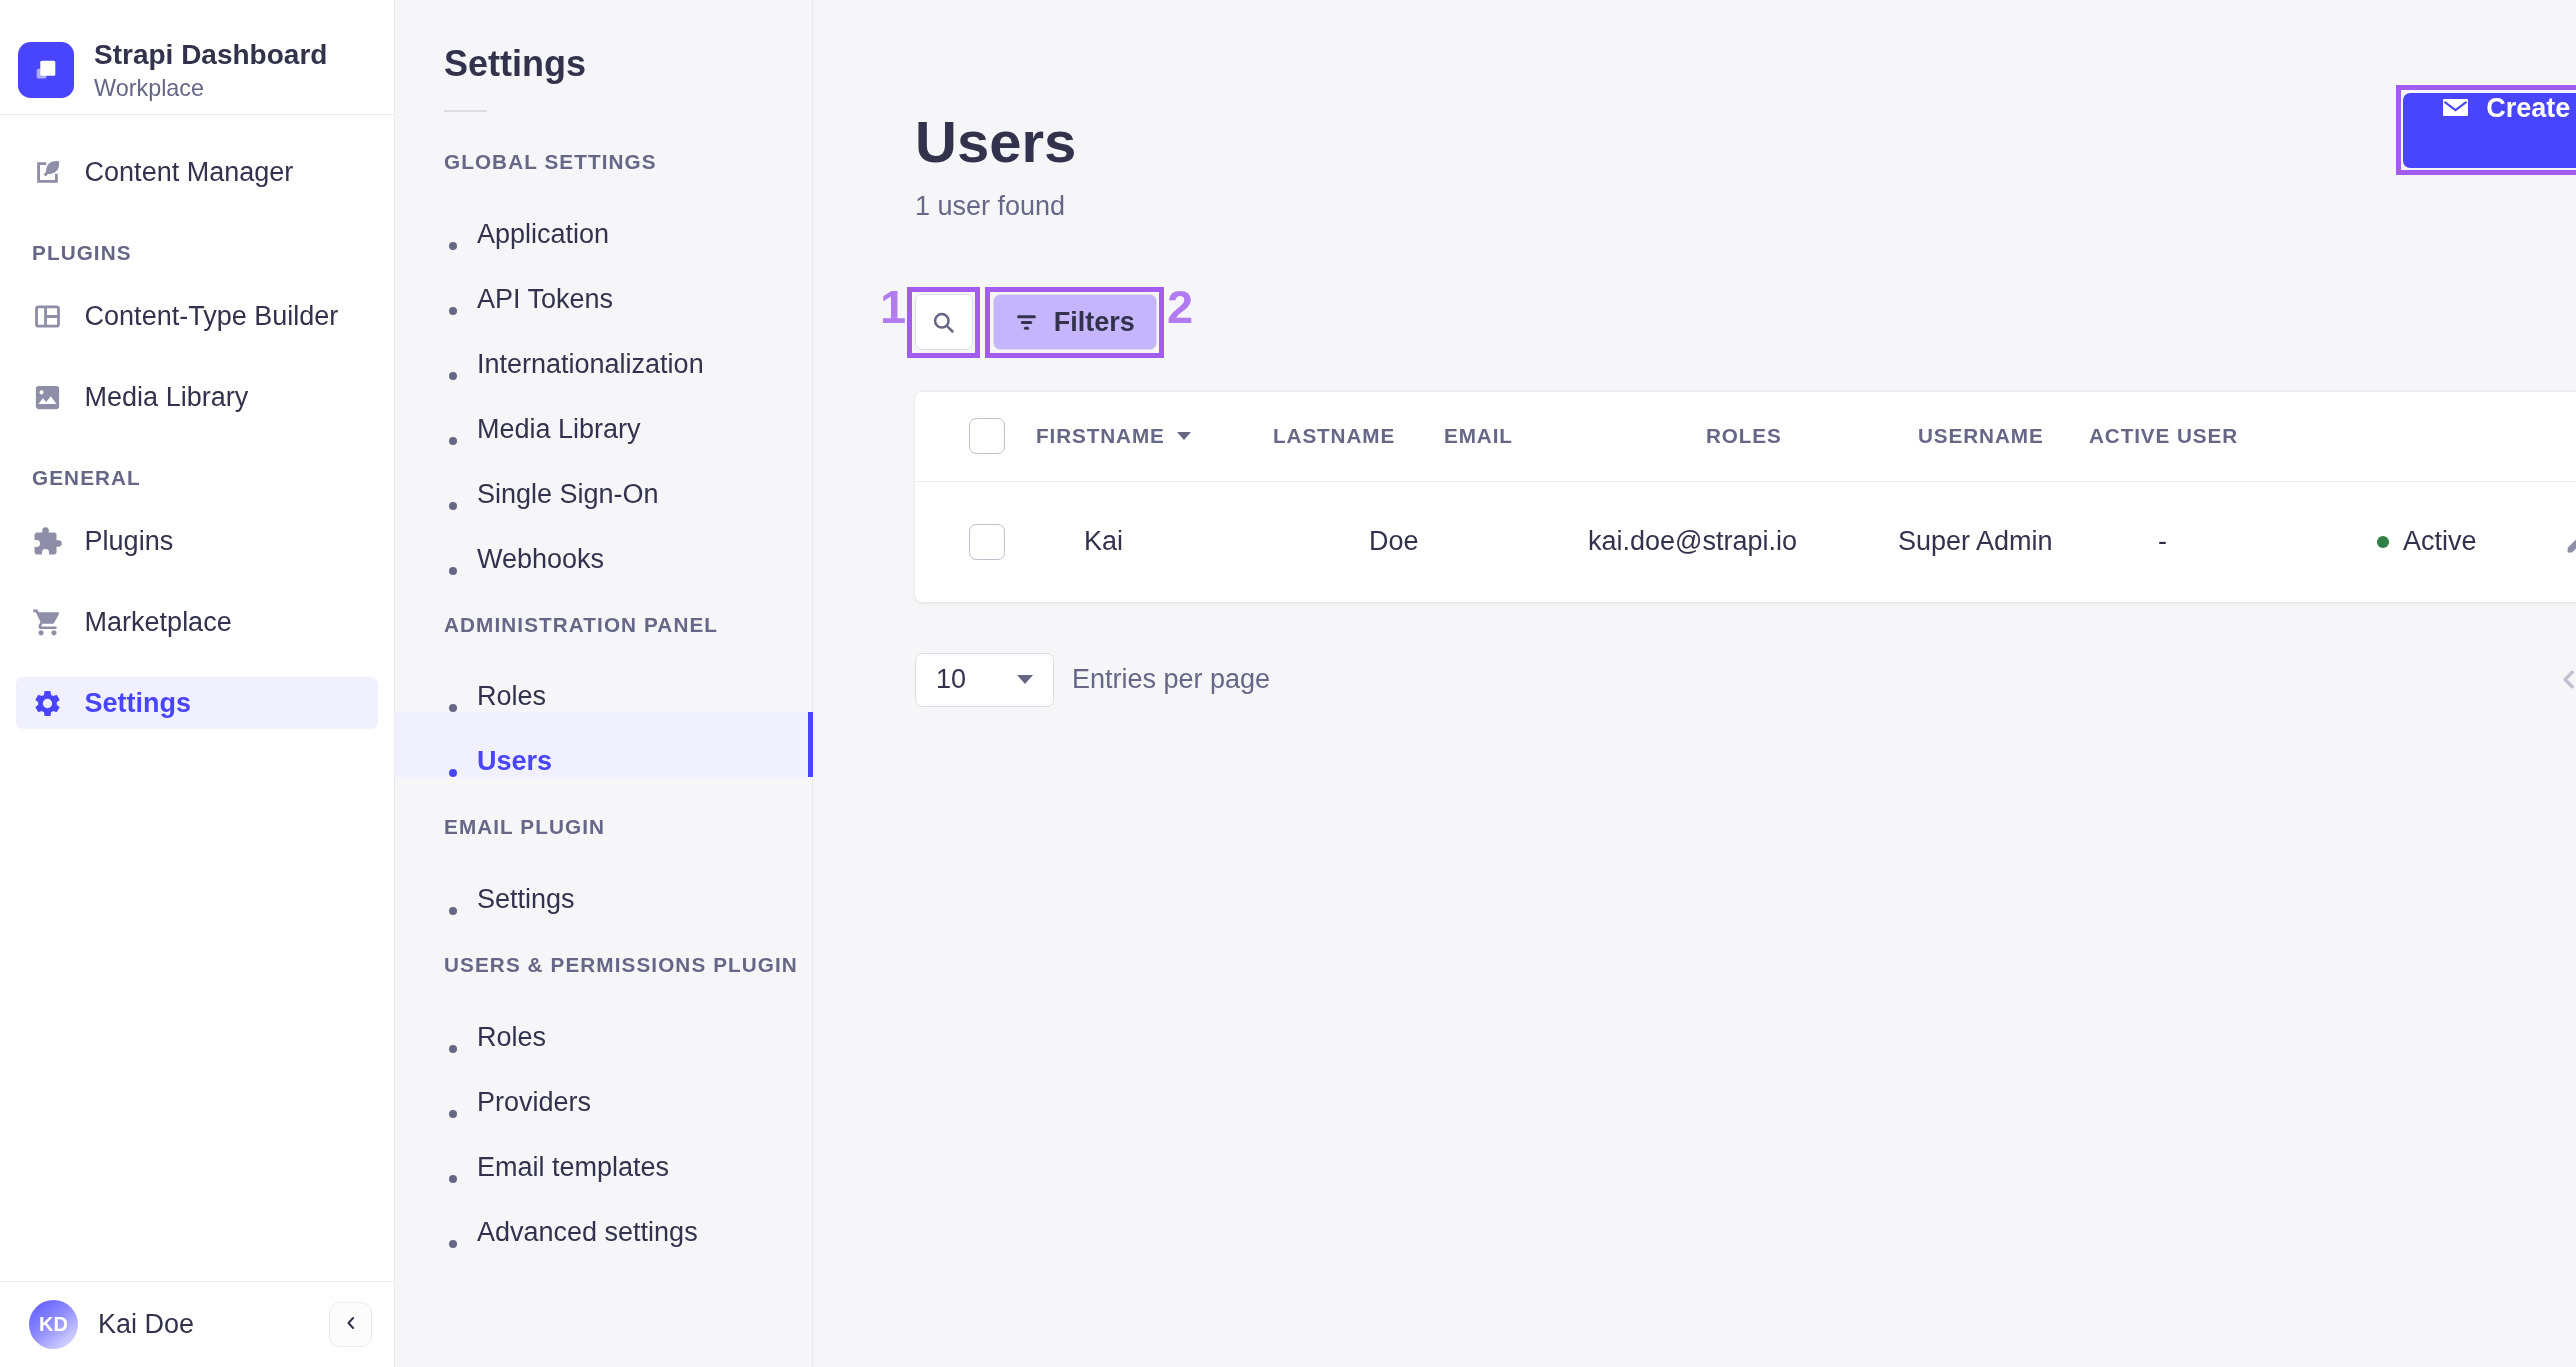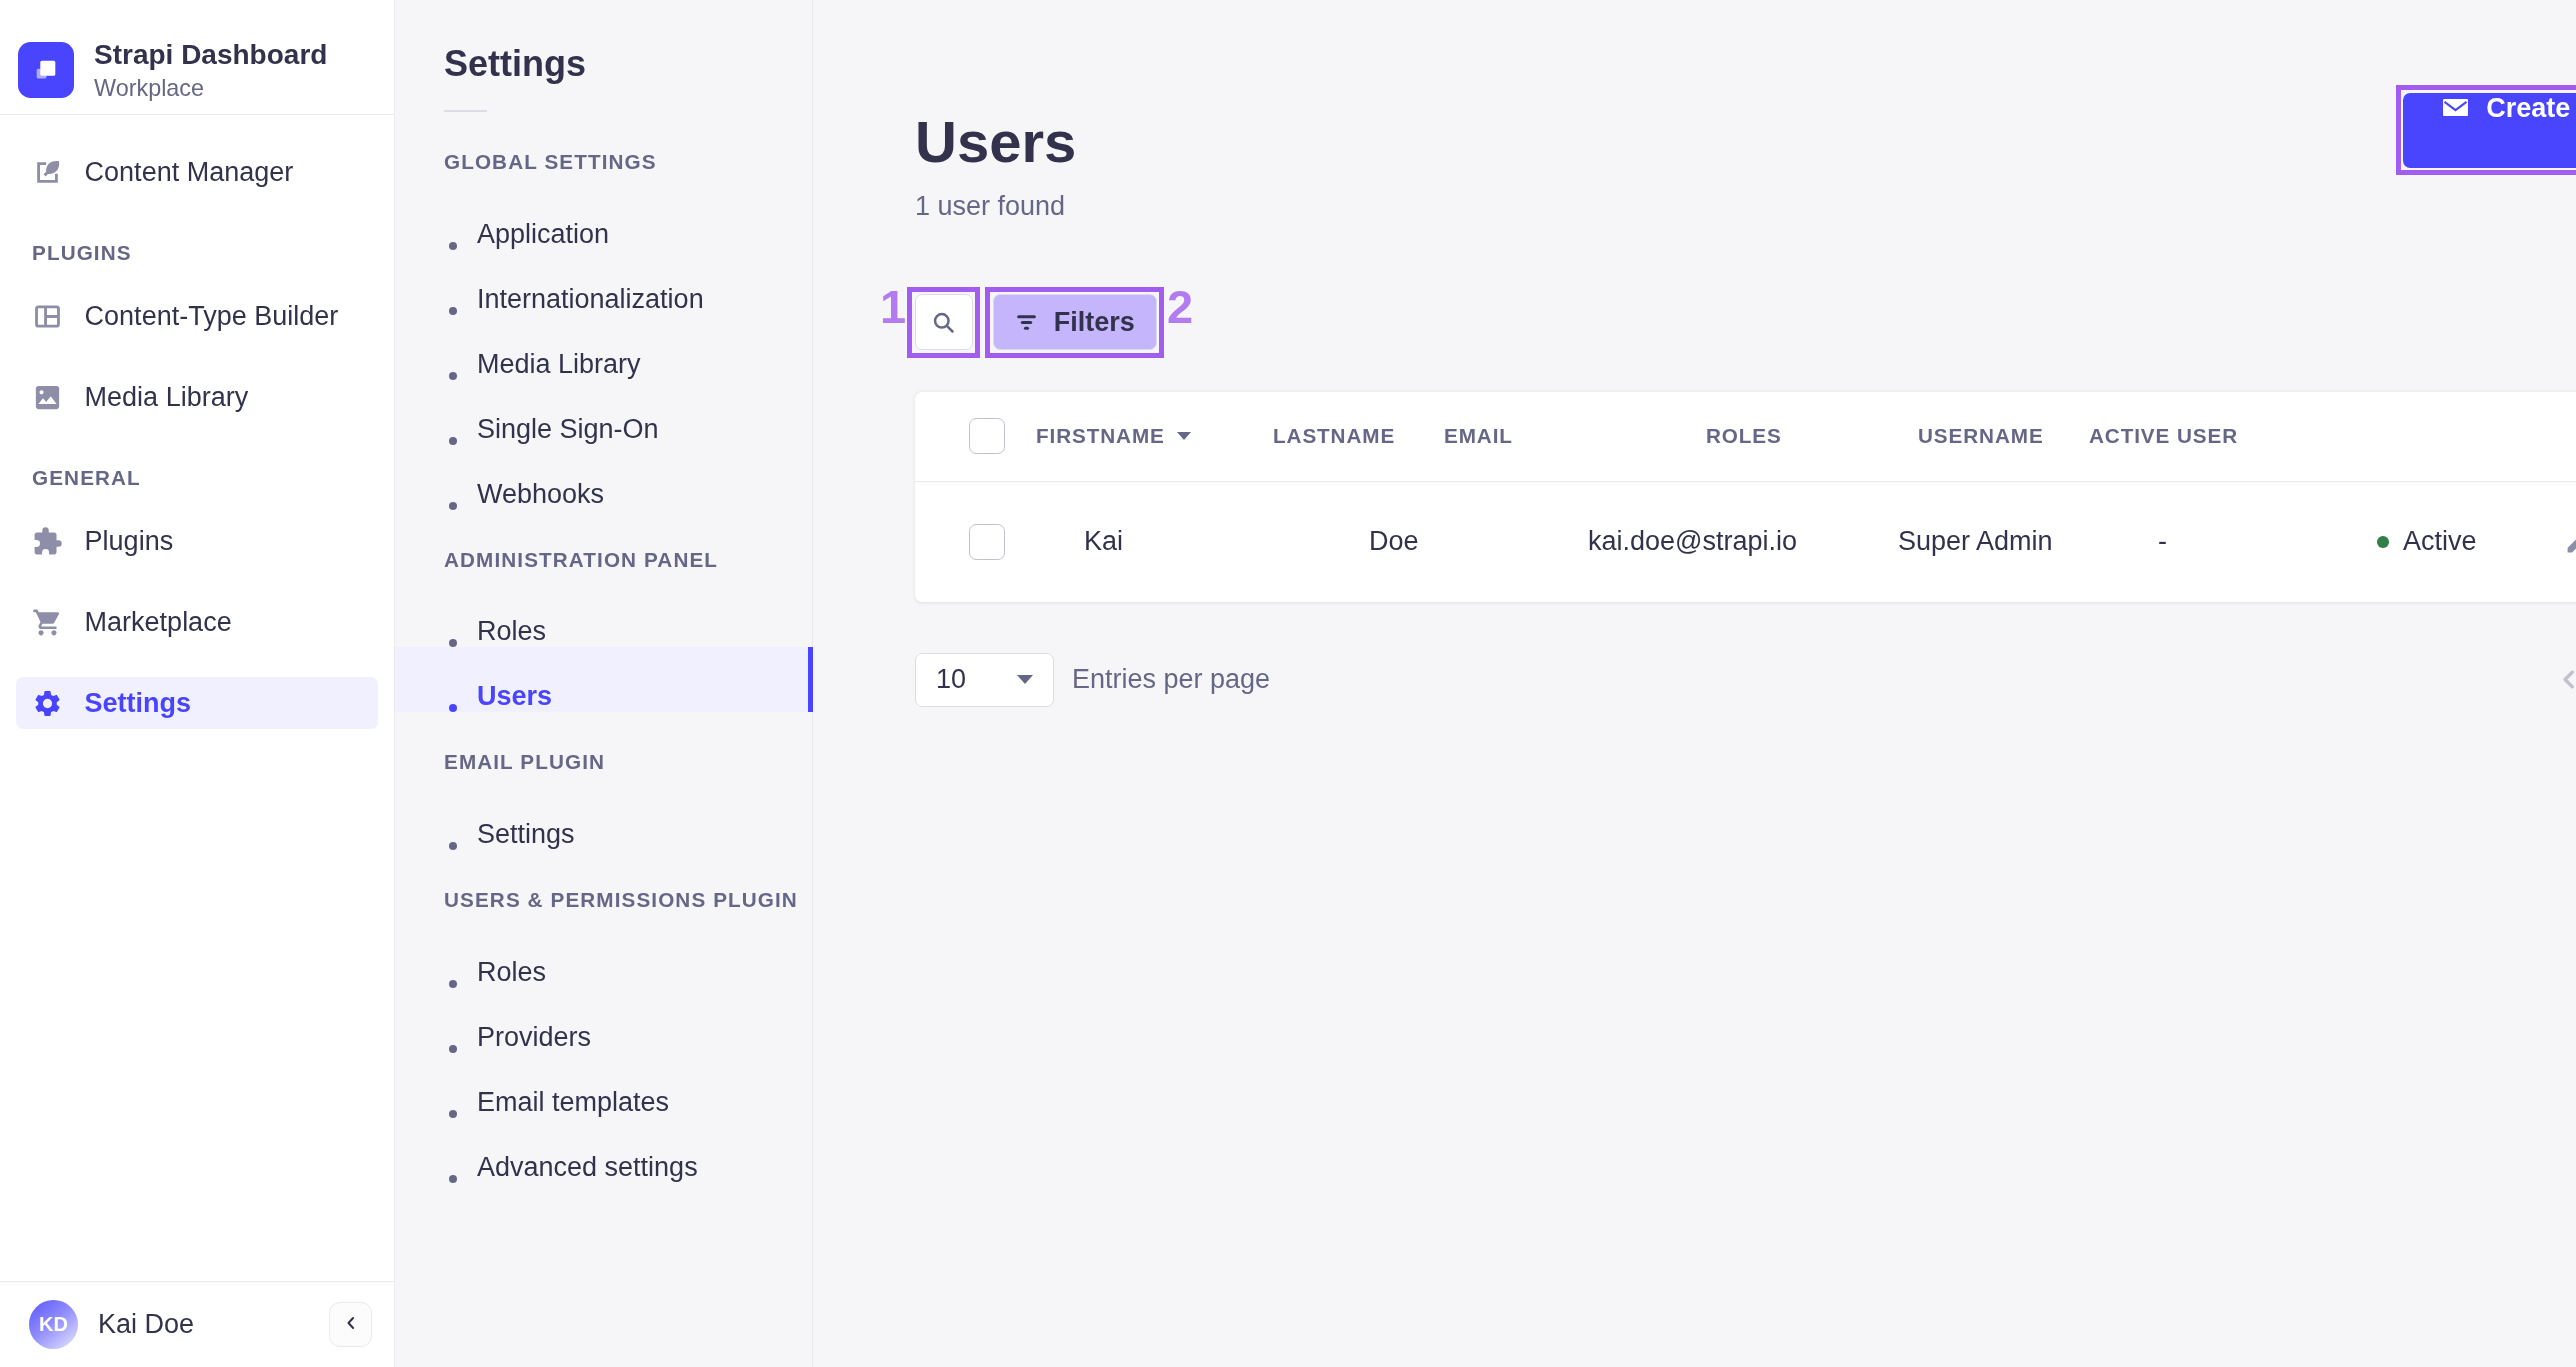--- a/index.html
+++ b/index.html
@@ -172,20 +172,24 @@
     <h2>Settings</h2>
     <div class="rule"></div>
 
     <div class="sn-label">GLOBAL SETTINGS</div>
     <div class="sn-item">
         <span class="dot"></span>
         <span>Application</span>
       </div>
     <div class="sn-item">
         <span class="dot"></span>
+        <span>API Tokens</span>
+      </div>
+    <div class="sn-item">
+        <span class="dot"></span>
         <span>Internationalization</span>
       </div>
     <div class="sn-item">
         <span class="dot"></span>
         <span>Media Library</span>
       </div>
     <div class="sn-item">
         <span class="dot"></span>
         <span>Single Sign-On</span>
       </div>

